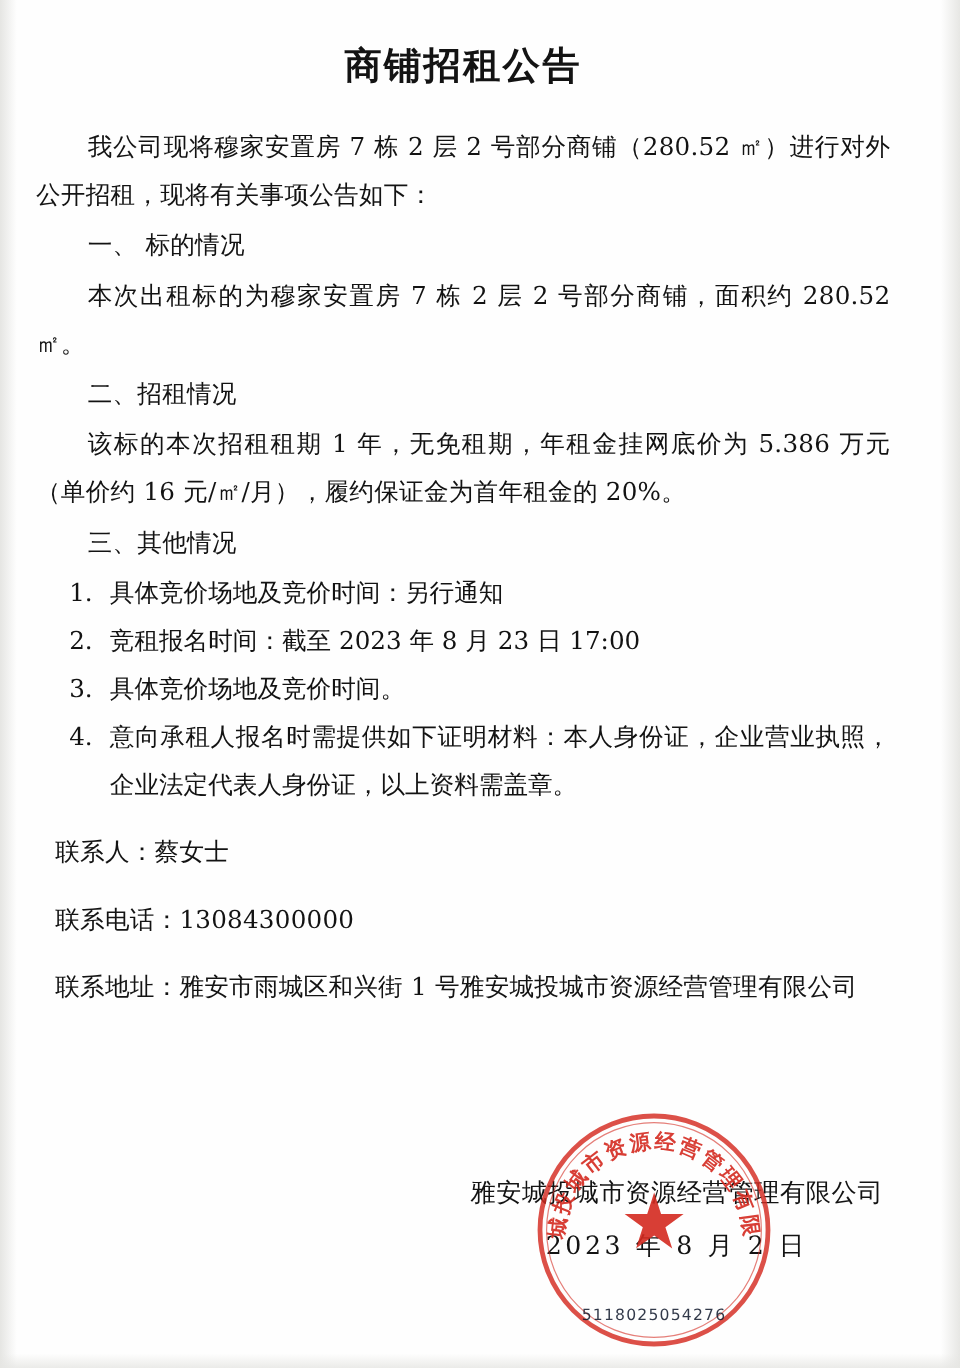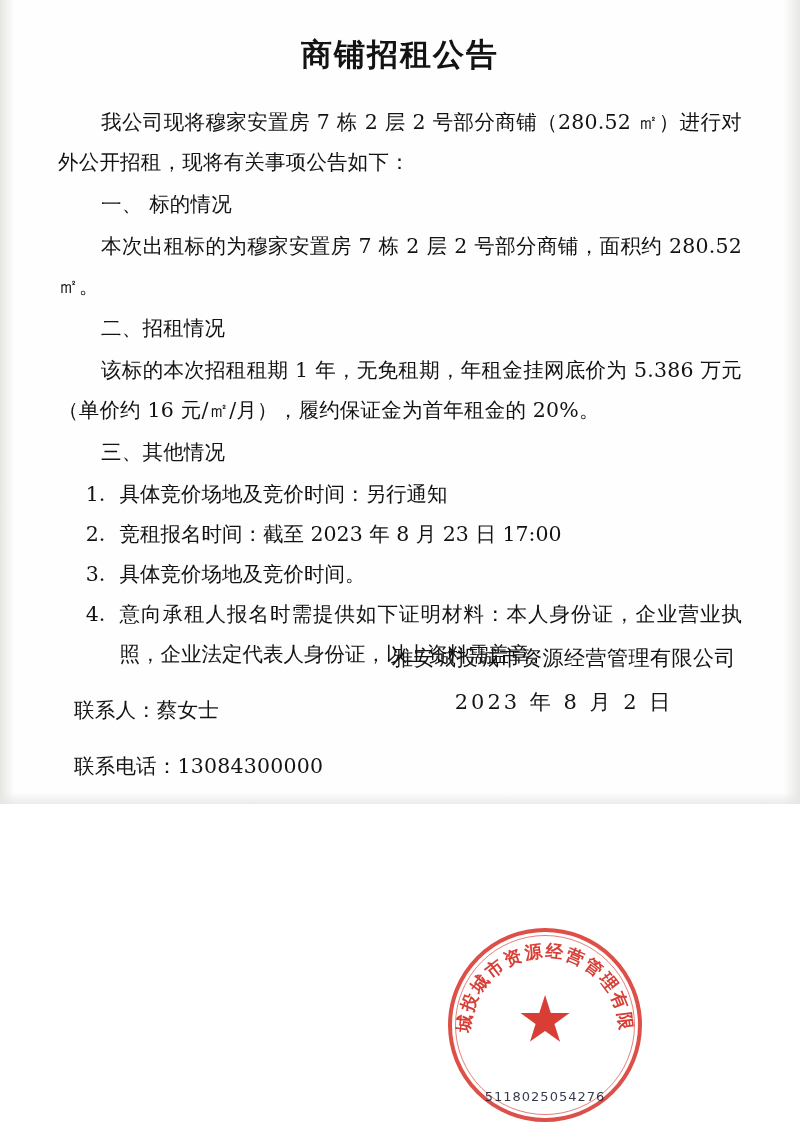--- a/index.html
+++ b/index.html
@@ -11,23 +11,23 @@
     width: 800px;
     height: 1140px;
     position: relative;
     font-family: "DejaVu Serif", "Liberation Serif", serif;
     color: #131313;
     overflow: hidden;
   }
   .page {
     position: relative;
     width: 800px;
-    height: 804px;
+    height: 1140px;
     box-sizing: border-box;
-    padding: 22px 58px 0 58px;
+    padding: 22px 58px 0 30px;
     background: #fefefe;
   }
   .doc-title {
     text-align: center;
     font-size: 31px;
     font-weight: bold;
     letter-spacing: 2px;
     margin: 12px 0 26px 0;
     font-family: "DejaVu Serif", "Liberation Serif", serif;
   }
@@ -197,20 +197,23 @@
       <span>意向承租人报名时需提供如下证明材料：本人身份证，企业营业执照，企业法定代表人身份证，以上资料需盖章。</span>
     </li>
   </ul>
 
 
   <p class="contact-line">
     <span>联系人：</span><span>蔡女士</span>
   </p>
   <p class="contact-line">
     <span>联系电话：</span><span>13084300000</span>
+  </p>
+  <p class="contact-line">
+    <span>联系地址：</span><span>雅安市雨城区和兴街 1 号雅安城投城市资源经营管理有限公司</span>
   </p>
 
   <div class="signature-block">
     <div>雅安城投城市资源经营管理有限公司</div>
     <div class="sig-date">2023 年 8 月 2 日</div>
   </div>
 
   <div class="seal">
     <div class="seal-ring"></div>
     <div class="seal-ring-inner"></div>

